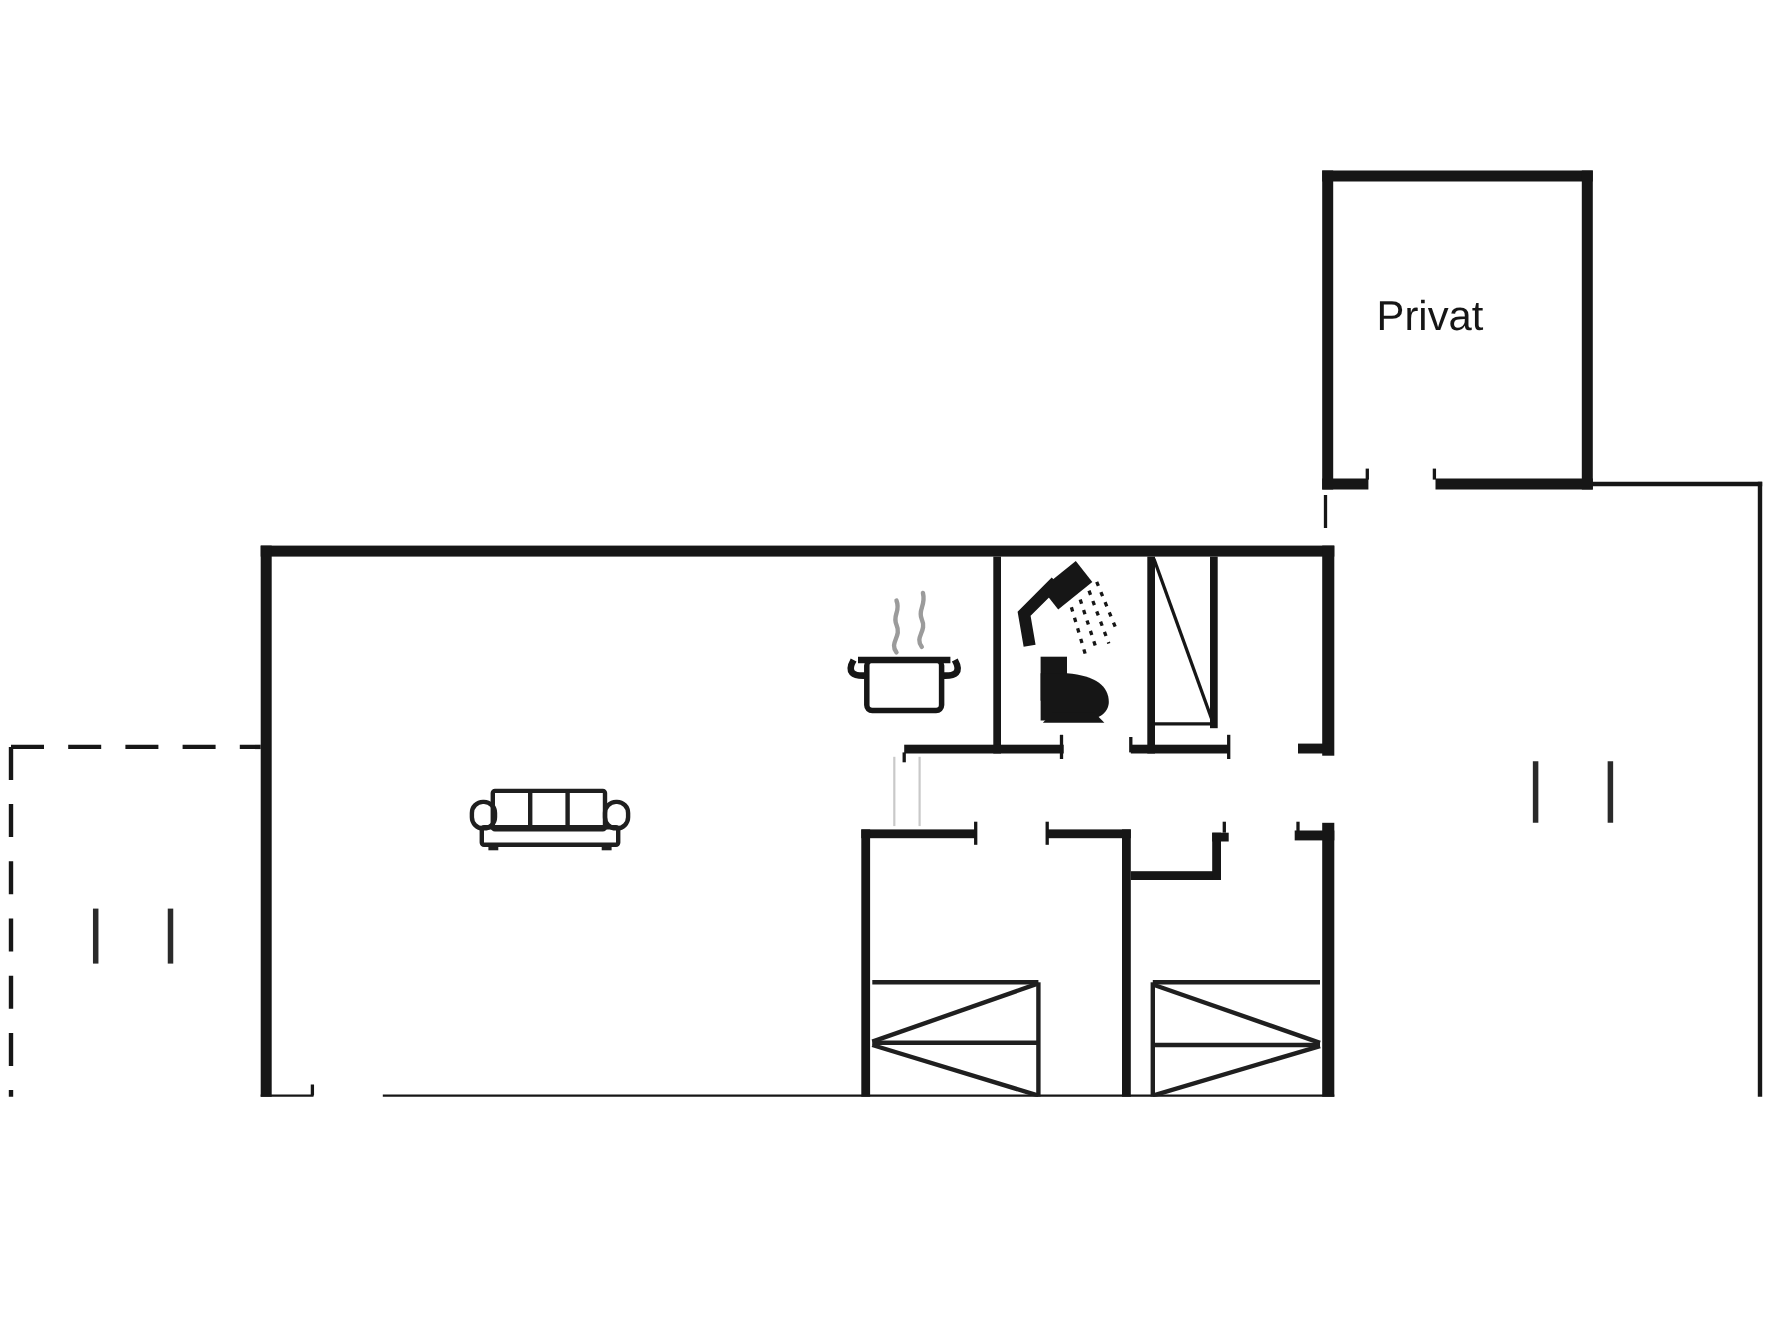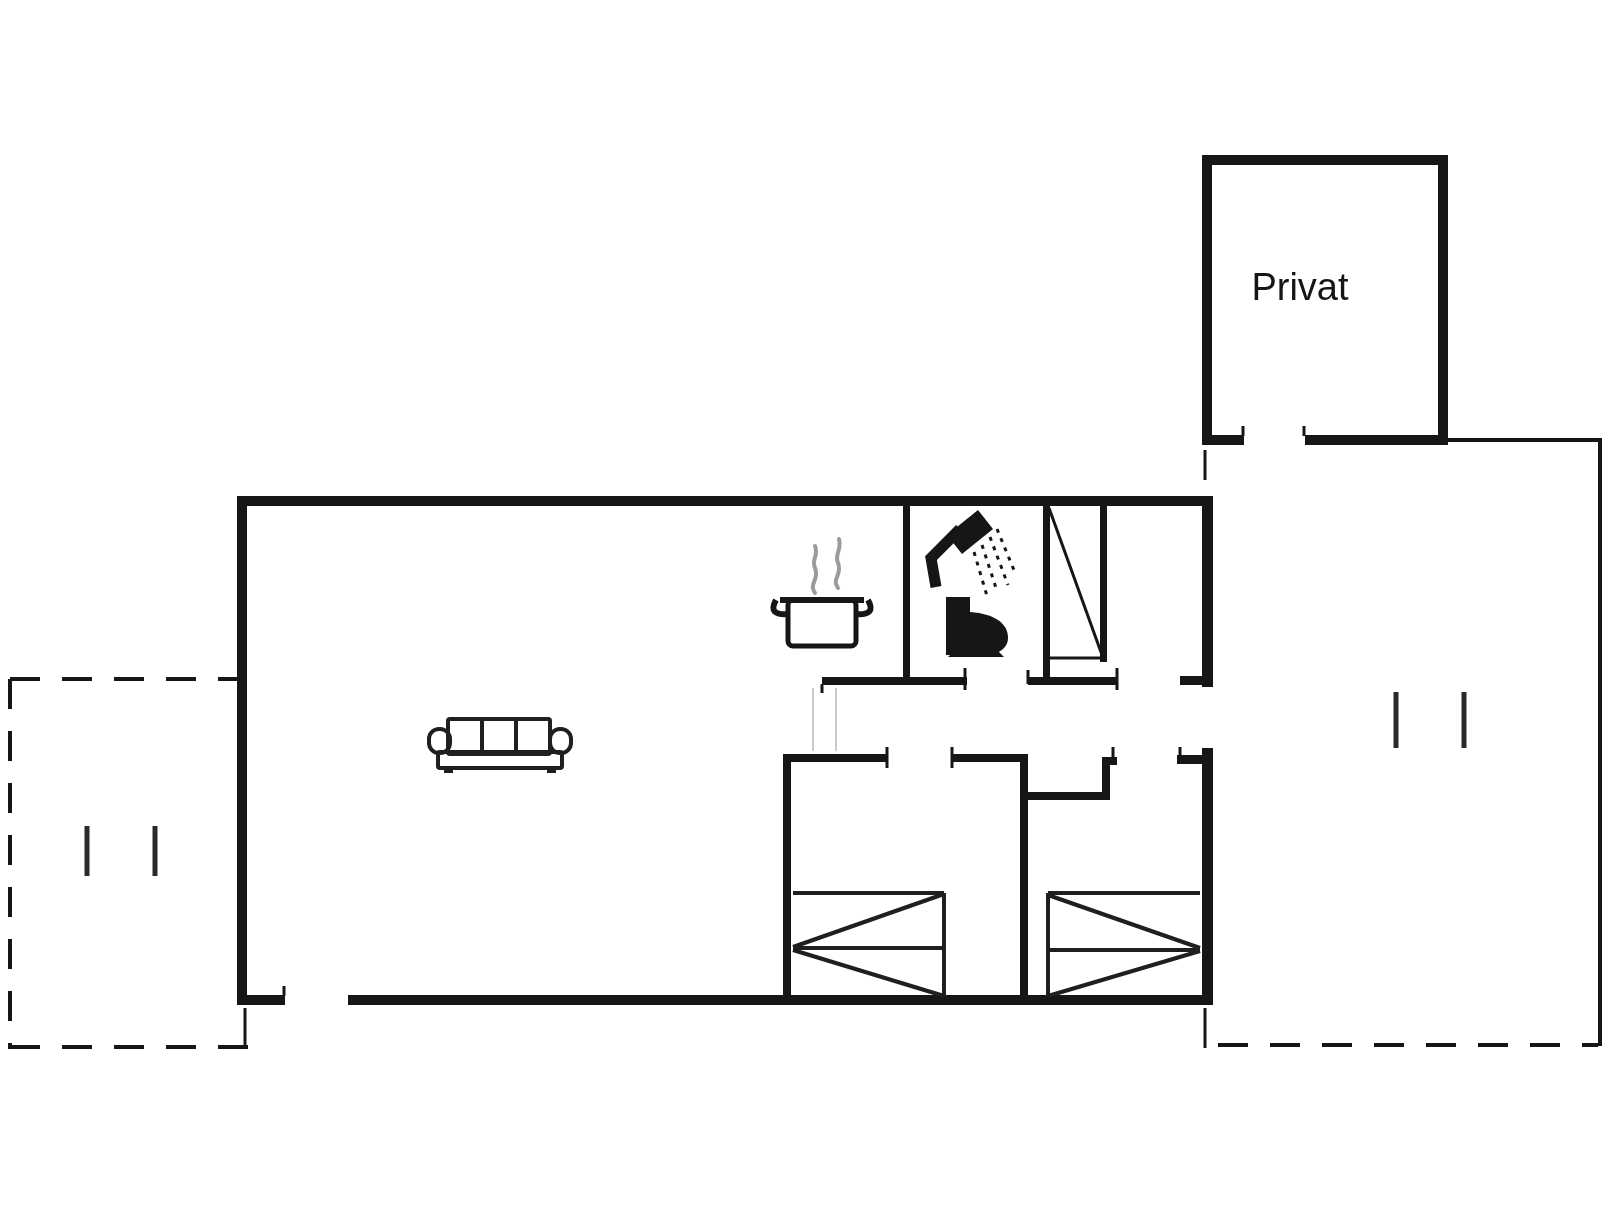--- a/index.html
+++ b/index.html
@@ -4,21 +4,21 @@
 <style>
   :root{
     --wall:#161616;
     --line:#1f1f1f;
     --steam:#9b9b9b;
     --faint:#c9c9c9;
     --mark:#2a2a2a;
     --background:#ffffff;
   }
   html,body{margin:0;padding:0;background:var(--background);}
-  .stage{width:1606px;height:1205px;position:relative;background:var(--background);}
+  .stage{width:1606px;height:997px;position:relative;background:var(--background);}
   svg{display:block;}
   .wall{fill:var(--wall);stroke:none;}
   .thin{stroke:var(--wall);stroke-width:4;fill:none;}
   .tick{stroke:var(--wall);stroke-width:3;fill:none;}
   .dashed{stroke:var(--wall);stroke-width:4;fill:none;stroke-dasharray:30 22;}
   .doormark{stroke:var(--mark);stroke-width:5;fill:none;}
   .furn{stroke:var(--line);stroke-width:4;fill:none;}
   .furnfill{fill:var(--line);stroke:none;}
   .faintline{stroke:var(--faint);stroke-width:2;fill:none;}
   .potstroke{stroke:var(--wall);fill:none;}

